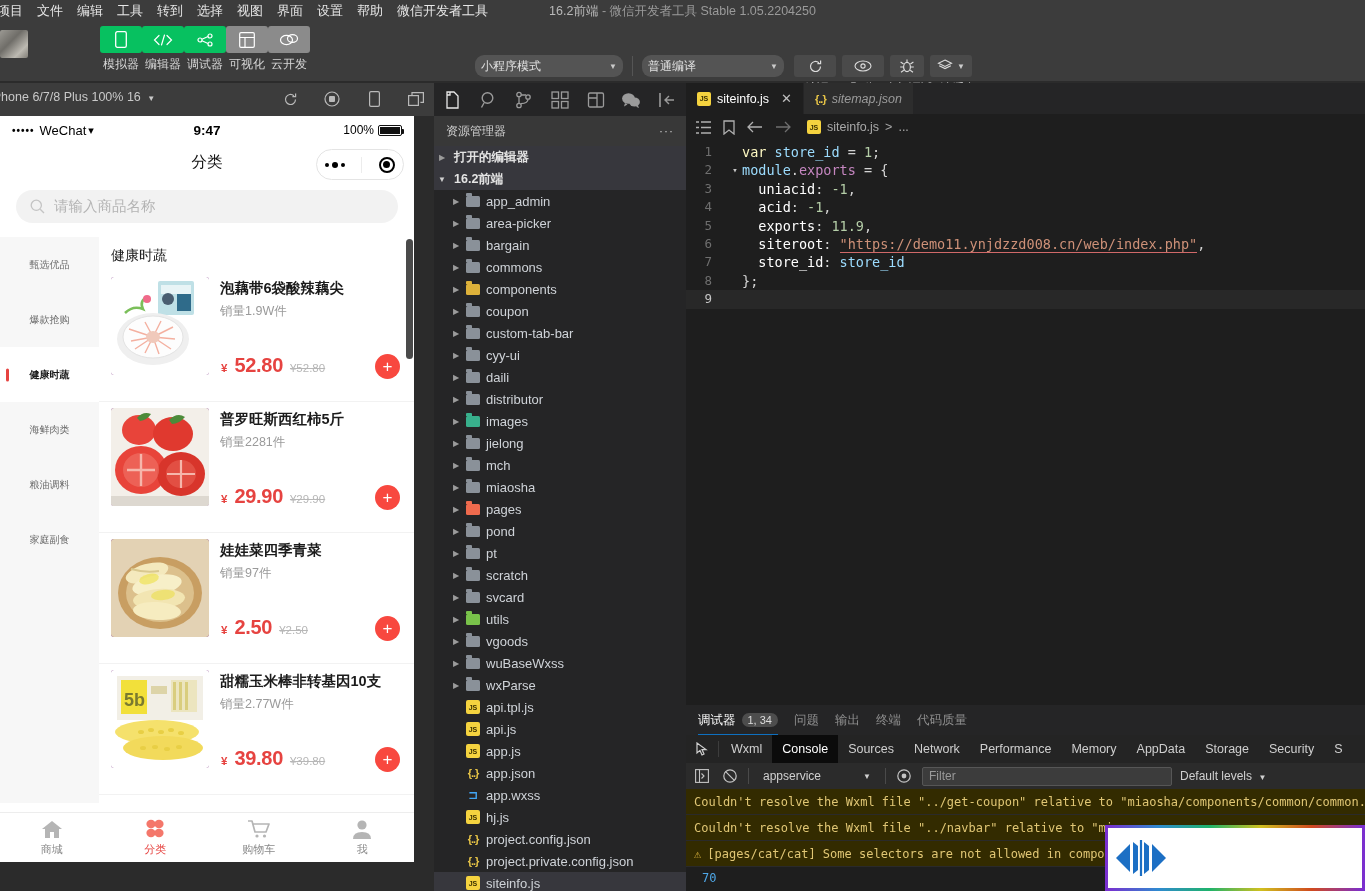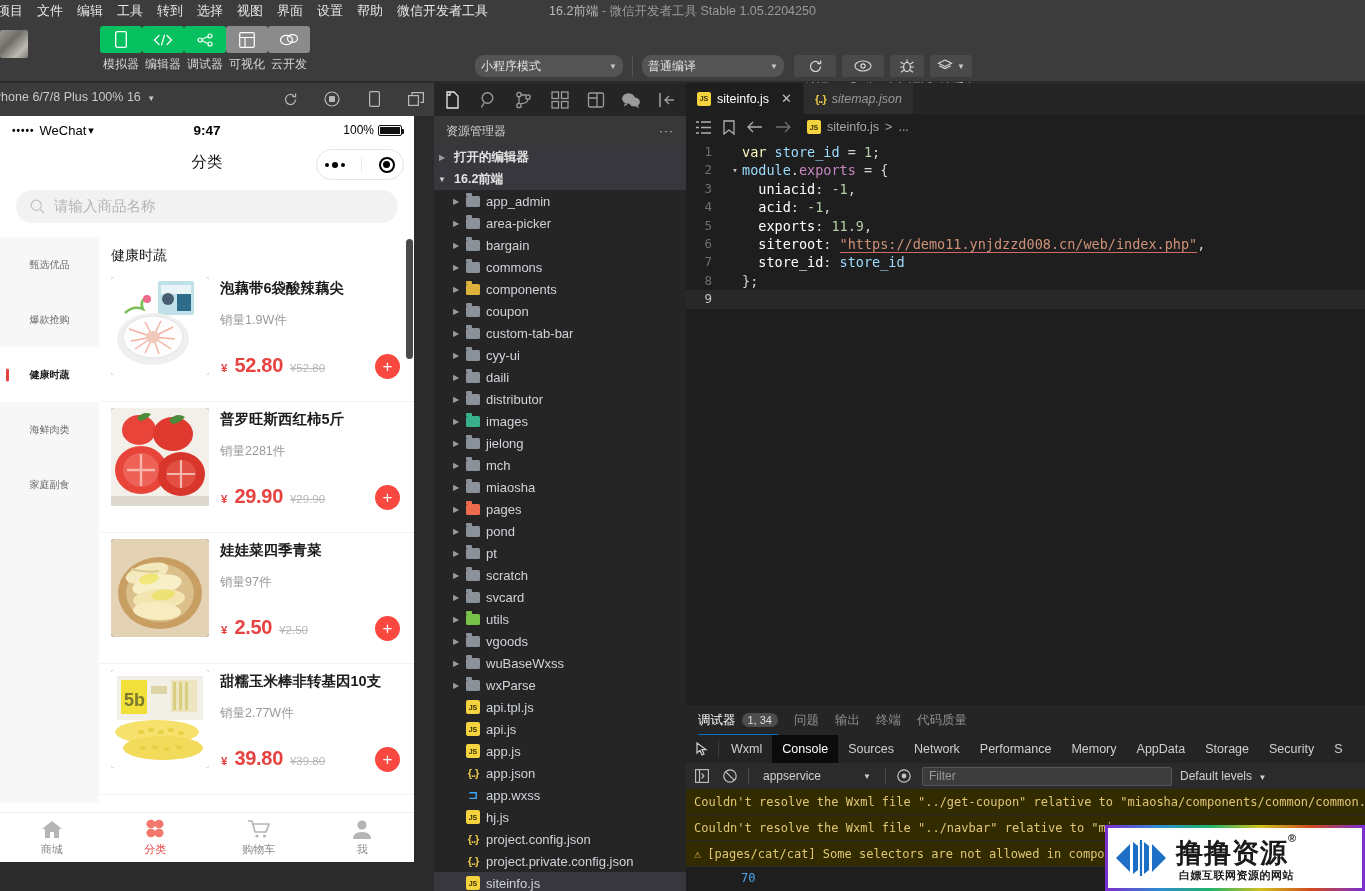--- a/index.html
+++ b/index.html
@@ -148,21 +148,21 @@
   }
   .catmain { flex: 1; background: #fff; overflow: hidden; position: relative; }
   .cm-title { font-size: 14px; color: #222; padding: 10px 0 6px 12px; }
   .prod {
     display: flex; padding: 6px 10px 6px 12px; position: relative; height: 131px;
     border-bottom: 1px solid #f2f2f2;
   }
   .prod .pimg { width: 98px; height: 98px; border-radius: 3px; flex: none; background:#701a75; overflow:hidden; position:relative;}
   .prod .pinfo { flex: 1; padding-left: 11px; padding-top: 2px; }
   .prod .pname { font-size: 14.5px; font-weight: 700; color: #1b1b1b; line-height: 19px; }
-  .prod .psales { font-size: 12.5px; color: #9a9a9a; margin-top: 14px; }
+  .prod .psales { font-size: 12.5px; color: #9a9a9a; margin-top: 5px; }
   .prod .pprice { position: absolute; left: 122px; bottom: 24px; display: flex; align-items: baseline; gap: 7px; }
   .prod .cur { font-size: 11.5px; color: #e64340; font-weight: 700; }
   .prod .now { font-size: 20px; color: #e64340; font-weight: 700; letter-spacing: -0.3px; }
   .prod .old { font-size: 11.5px; color: #b7b7b7; text-decoration: line-through; }
   .prod .addbtn {
     position: absolute; right: 14px; bottom: 22px; width: 25px; height: 25px;
     border-radius: 50%; background: #f8483f; color: #fff; display: flex;
     align-items: center; justify-content: center; font-size: 17px; line-height: 1;
     cursor: pointer; font-weight: 300;
   }
@@ -252,21 +252,21 @@
   .ctx-sel { width: 120px; height: 19px; display:flex;align-items:center; color:#d0d0d0; padding-left:6px; position:relative; cursor:pointer;}
   .ctx-sel .car { position:absolute; right:6px; font-size:8px; }
   .filter-in {
     width: 250px; height: 19px; background:#3c3c3c; border:1px solid #565656;
     border-radius:2px; color:#9a9a9a; font-size:12px; padding:0 6px; display:flex;align-items:center;
   }
   .lvl { color:#d0d0d0; font-size:12px; cursor:pointer;}
   .con-body { background:#1e1e1e; height: 102px; overflow:hidden; position:relative; font-family:"DejaVu Sans Mono","Liberation Mono",monospace; font-size:12px;}
   .cmsg { height:26px; display:flex; align-items:center; gap:6px; padding-left:8px; color:#e0c674; border-bottom:1px solid #2a2a2a; background:#332b00; white-space:nowrap;}
   .cmsg .wi { color:#e2b93d; font-size:12px; }
-  .cnum { color:#4fa8e8; padding-left:16px; display:flex; align-items:center; height:22px; background:#1e1e1e;margin-left:39px;}
+  .cnum { color:#4fa8e8; padding-left:16px; display:flex; align-items:center; height:22px; background:#1e1e1e;}
 
   .watermark {
     position:absolute; right:0; bottom:0; width:260px; height:66px;
     background:#ffffff; overflow:hidden;
     border-top:3px solid transparent;
     border-image: linear-gradient(90deg,#7a2fd0,#2f8ad0,#1fb36b,#d0c01f,#d0491f,#7a2fd0) 1;
     border-width:3px; border-style:solid;
     display:flex; align-items:center; gap:6px; padding:0 6px;
   }
   .wm-logo { width:56px; height:48px; flex:none; position:relative; }
@@ -469,20 +469,21 @@
         <span class="ph">请输入商品名称</span>
       </div>
     </div>
 
     <div class="catbody">
       <div class="catside">
         <div class="ci">甄选优品</div>
         <div class="ci">爆款抢购</div>
         <div class="ci active">健康时蔬</div>
         <div class="ci">海鲜肉类</div>
+        <div class="ci">粮油调料</div>
         <div class="ci">家庭副食</div>
       </div>
       <div class="catmain">
         <div class="cm-title">健康时蔬</div>
 
         <div class="prod">
           <div class="pimg">
             <svg width="98" height="98" viewBox="0 0 98 98">
               <rect width="98" height="98" fill="#ffffff"></rect>
               <rect x="47" y="4" width="36" height="34" rx="2" fill="#bfe0e6"></rect>
@@ -1114,21 +1115,15 @@
   <div class="watermark">
     <div class="wm-logo">
       <svg width="56" height="48" viewBox="0 0 56 48">
         <path d="M2 24 L16 10 L16 38 Z" fill="#1c6fc4"></path>
         <path d="M19 8 L19 40 L24 36 L24 12 Z" fill="#1c6fc4"></path>
         <path d="M27 6 L27 42" stroke="#1c6fc4" stroke-width="2.2"></path>
         <path d="M30 8 L30 40 L35 36 L35 12 Z" fill="#1c6fc4"></path>
         <path d="M38 10 L52 24 L38 38 Z" fill="#1c6fc4"></path>
       </svg>
     </div>
-    <div class="wm-txt">
-      <div class="wm-main">
-        <span>撸撸资源</span><sup>®</sup>
-      </div>
-      <div class="wm-sub">白嫖互联网资源的网站</div>
-    </div>
   </div>
 
 </div>
 
 </body></html>

